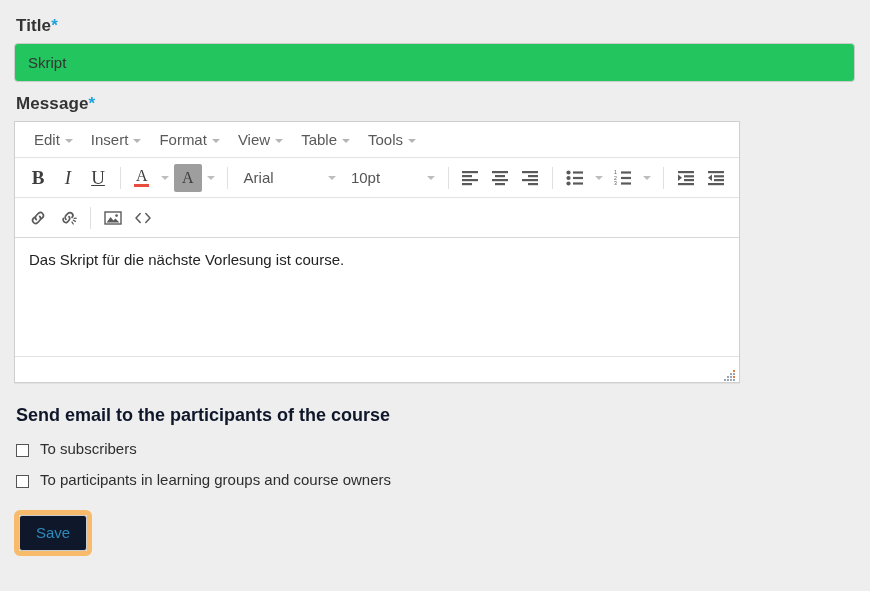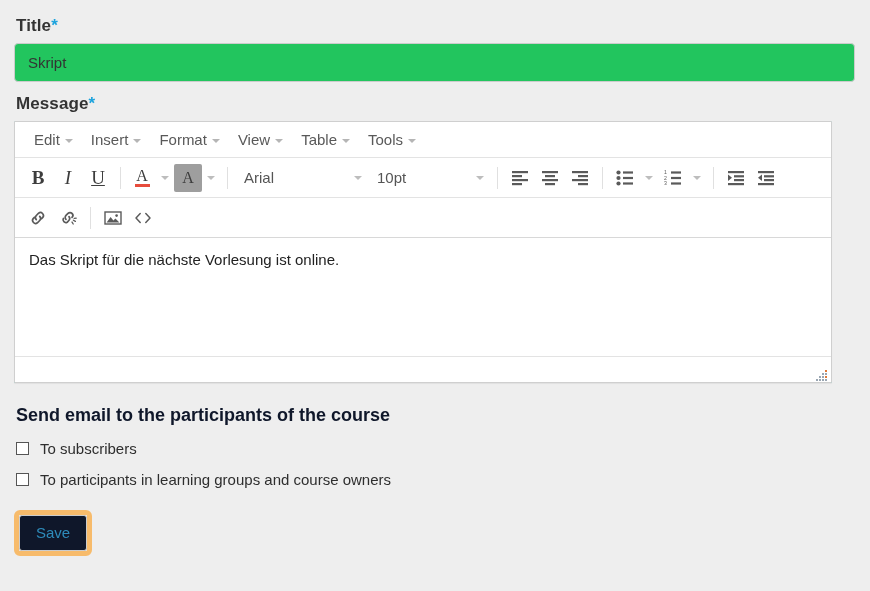--- a/index.html
+++ b/index.html
@@ -34,21 +34,21 @@
     font-family: "Liberation Sans", sans-serif;
     font-size: 15px;
     color: #333333;
     outline: none;
   }
 
   .label-msg { margin-top: 12px; }
 
   
   .mce {
-    width: 818px;
+    width: 726px;
     border: 1px solid #cfcfcf;
     background: #14b8a6;
     border-radius: 1px;
     box-shadow: 0 1px 1px rgba(0,0,0,.06);
   }
   .mce-menubar {
     height: 36px;
     display: flex;
     align-items: center;
     padding: 0 10px;
@@ -166,21 +166,21 @@
 
   
   .section-title {
     font-weight: bold;
     font-size: 18px;
     color: #0f172a;
     margin: 22px 0 0 2px;
   }
   .checkrow {
     display: flex;
-    align-items: center;
+    align-items: flex-end;
     margin-top: 14px;
     margin-left: 2px;
   }
   .checkrow:first-of-type { margin-top: 18px; }
   .cbox {
     width: 13px; height: 13px;
     border: 1px solid #555555;
     background: #ffffff;
     margin-right: 11px;
     cursor: pointer;
@@ -426,21 +426,21 @@
             <g fill="none" stroke="#5a5a5a" stroke-width="1.5" stroke-linecap="round" stroke-linejoin="round">
               <path d="M7.2 3.6 L3.0 8 L7.2 12.4"></path>
               <path d="M12.8 3.6 L17.0 8 L12.8 12.4"></path>
             </g>
           </svg>
         </div>
       </div>
     </div>
 
     <div class="mce-content">
-      <div>Das Skript für die nächste Vorlesung ist online.</div>
+      <div>Das Skript für die nächste Vorlesung ist course.</div>
     </div>
 
     <div class="mce-statusbar">
       <div class="resize-grip">
         <svg width="12" height="12" viewBox="0 0 12 12">
           <rect x="9" y="1" width="2" height="2" fill="#e07b39"></rect>
           <rect x="6" y="4" width="2" height="2" fill="#9aa6b2"></rect>
           <rect x="9" y="4" width="2" height="2" fill="#9aa6b2"></rect>
           <rect x="3" y="7" width="2" height="2" fill="#9aa6b2"></rect>
           <rect x="6" y="7" width="2" height="2" fill="#9aa6b2"></rect>

